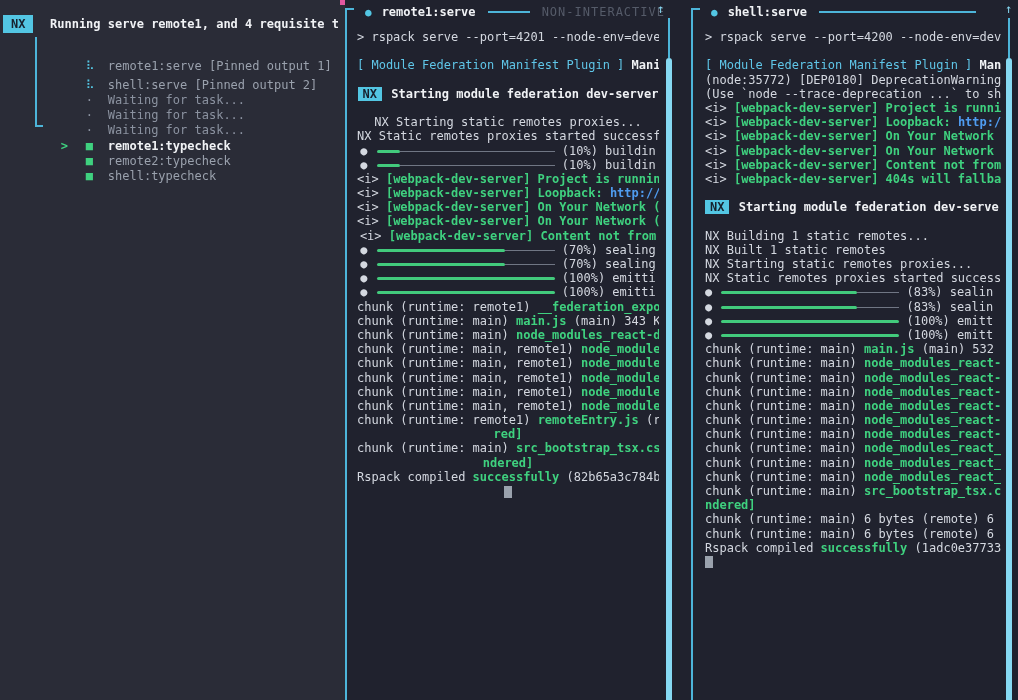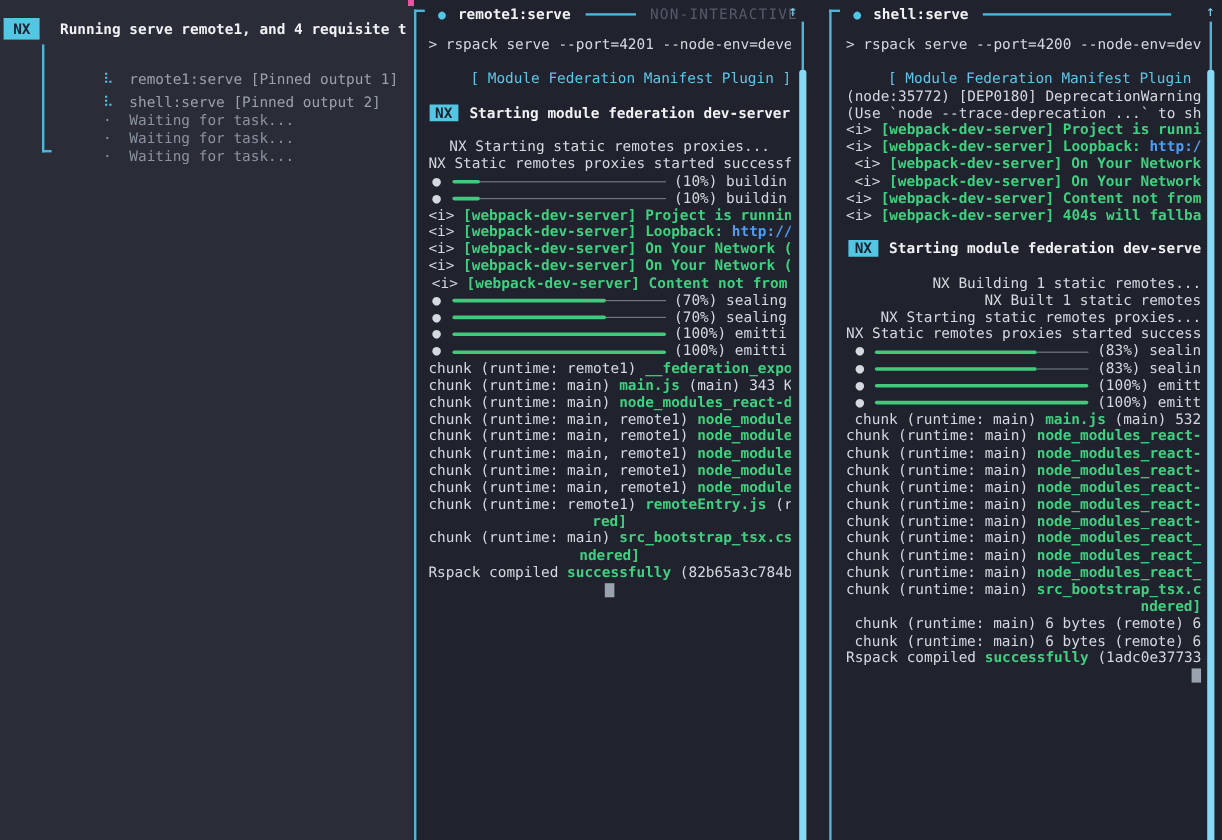--- a/index.html
+++ b/index.html
@@ -52,26 +52,26 @@
   #pane-mid .scroll-arrow{left:312px;}
   #pane-right .scroll-arrow{left:314px;}
   .scroll-track{position:absolute;top:18px;width:2px;height:40px;background:var(--cyan,#4db5d9);}
   #pane-mid .scroll-track{left:323px;}
   #pane-right .scroll-track{left:317px;}
   .scroll-thumb{position:absolute;top:58px;bottom:0;width:6px;background:var(--scroll,#86d9f2);border-radius:3px 3px 0 0;}
   #pane-mid .scroll-thumb{left:321px;}
   #pane-right .scroll-thumb{left:315px;}
   .term-content{position:absolute;top:30px;overflow:hidden;}
   #pane-mid .term-content{left:12px;width:302px;text-align:center;}
-  #pane-right .term-content{left:14px;width:296px;text-align:right;}
+  #pane-right .term-content{left:14px;width:296px;}
   .tline{height:14.2px;line-height:14.2px;white-space:pre;overflow:hidden;}
 
   .sg-n{color:var(--text,#d4d8e0);}
   .sg-w{color:var(--text-bright,#f0f2f5);font-weight:bold;}
-  .sg-c{color:var(--cyan-text,#5fc6e8);margin-left:35px;}
+  .sg-c{color:var(--cyan-text,#5fc6e8);}
   .sg-g{color:var(--green,#3fd17f);font-weight:bold;}
   .sg-b{color:var(--blue,#4f9cf0);font-weight:bold;}
   .sg-badge{background:var(--badge-bg,#53c6e3);color:var(--badge-text,#17222e);font-weight:bold;padding:1px 5px;margin-right:2px;}
   .pbar{display:inline-flex;align-items:center;width:178px;height:12px;vertical-align:middle;margin-left:9px;}
   .pfill{height:3px;background:var(--bar-fill,#42ca7c);border-radius:2px;}
   .prest{height:1px;background:var(--bar-rest,#707684);}
   .cursor{display:inline-block;width:8px;height:12px;background:var(--cursor,#9aa2ad);vertical-align:middle;}
 </style>
 </head>
 <body>
@@ -96,20 +96,31 @@
         <span class="task-icon">·</span><span class="task-label">Waiting for task...</span>
       </div>
       <div class="task-row waiting">
         <span class="task-icon">·</span><span class="task-label">Waiting for task...</span>
       </div>
       <div class="task-row waiting">
         <span class="task-icon">·</span><span class="task-label">Waiting for task...</span>
       </div>
     </div>
 
+    <div class="tc-list">
+      <div class="tc-row selected">
+        <span class="tc-marker">&gt;</span><span class="tc-square">■</span><span class="tc-label">remote1:typecheck</span>
+      </div>
+      <div class="tc-row">
+        <span class="tc-marker"></span><span class="tc-square">■</span><span class="tc-label">remote2:typecheck</span>
+      </div>
+      <div class="tc-row">
+        <span class="tc-marker"></span><span class="tc-square">■</span><span class="tc-label">shell:typecheck</span>
+      </div>
+    </div>
   </div>
 
   <div class="pane-term" id="pane-mid">
     <div class="vborder"></div>
     <div class="vborder-stub"></div>
     <div class="pane-header">
       <span class="hdot">●</span>
       <span class="htitle">remote1:serve</span>
       <span class="hline fixed"></span>
       <span class="hmode">NON-INTERACTIVE</span>

